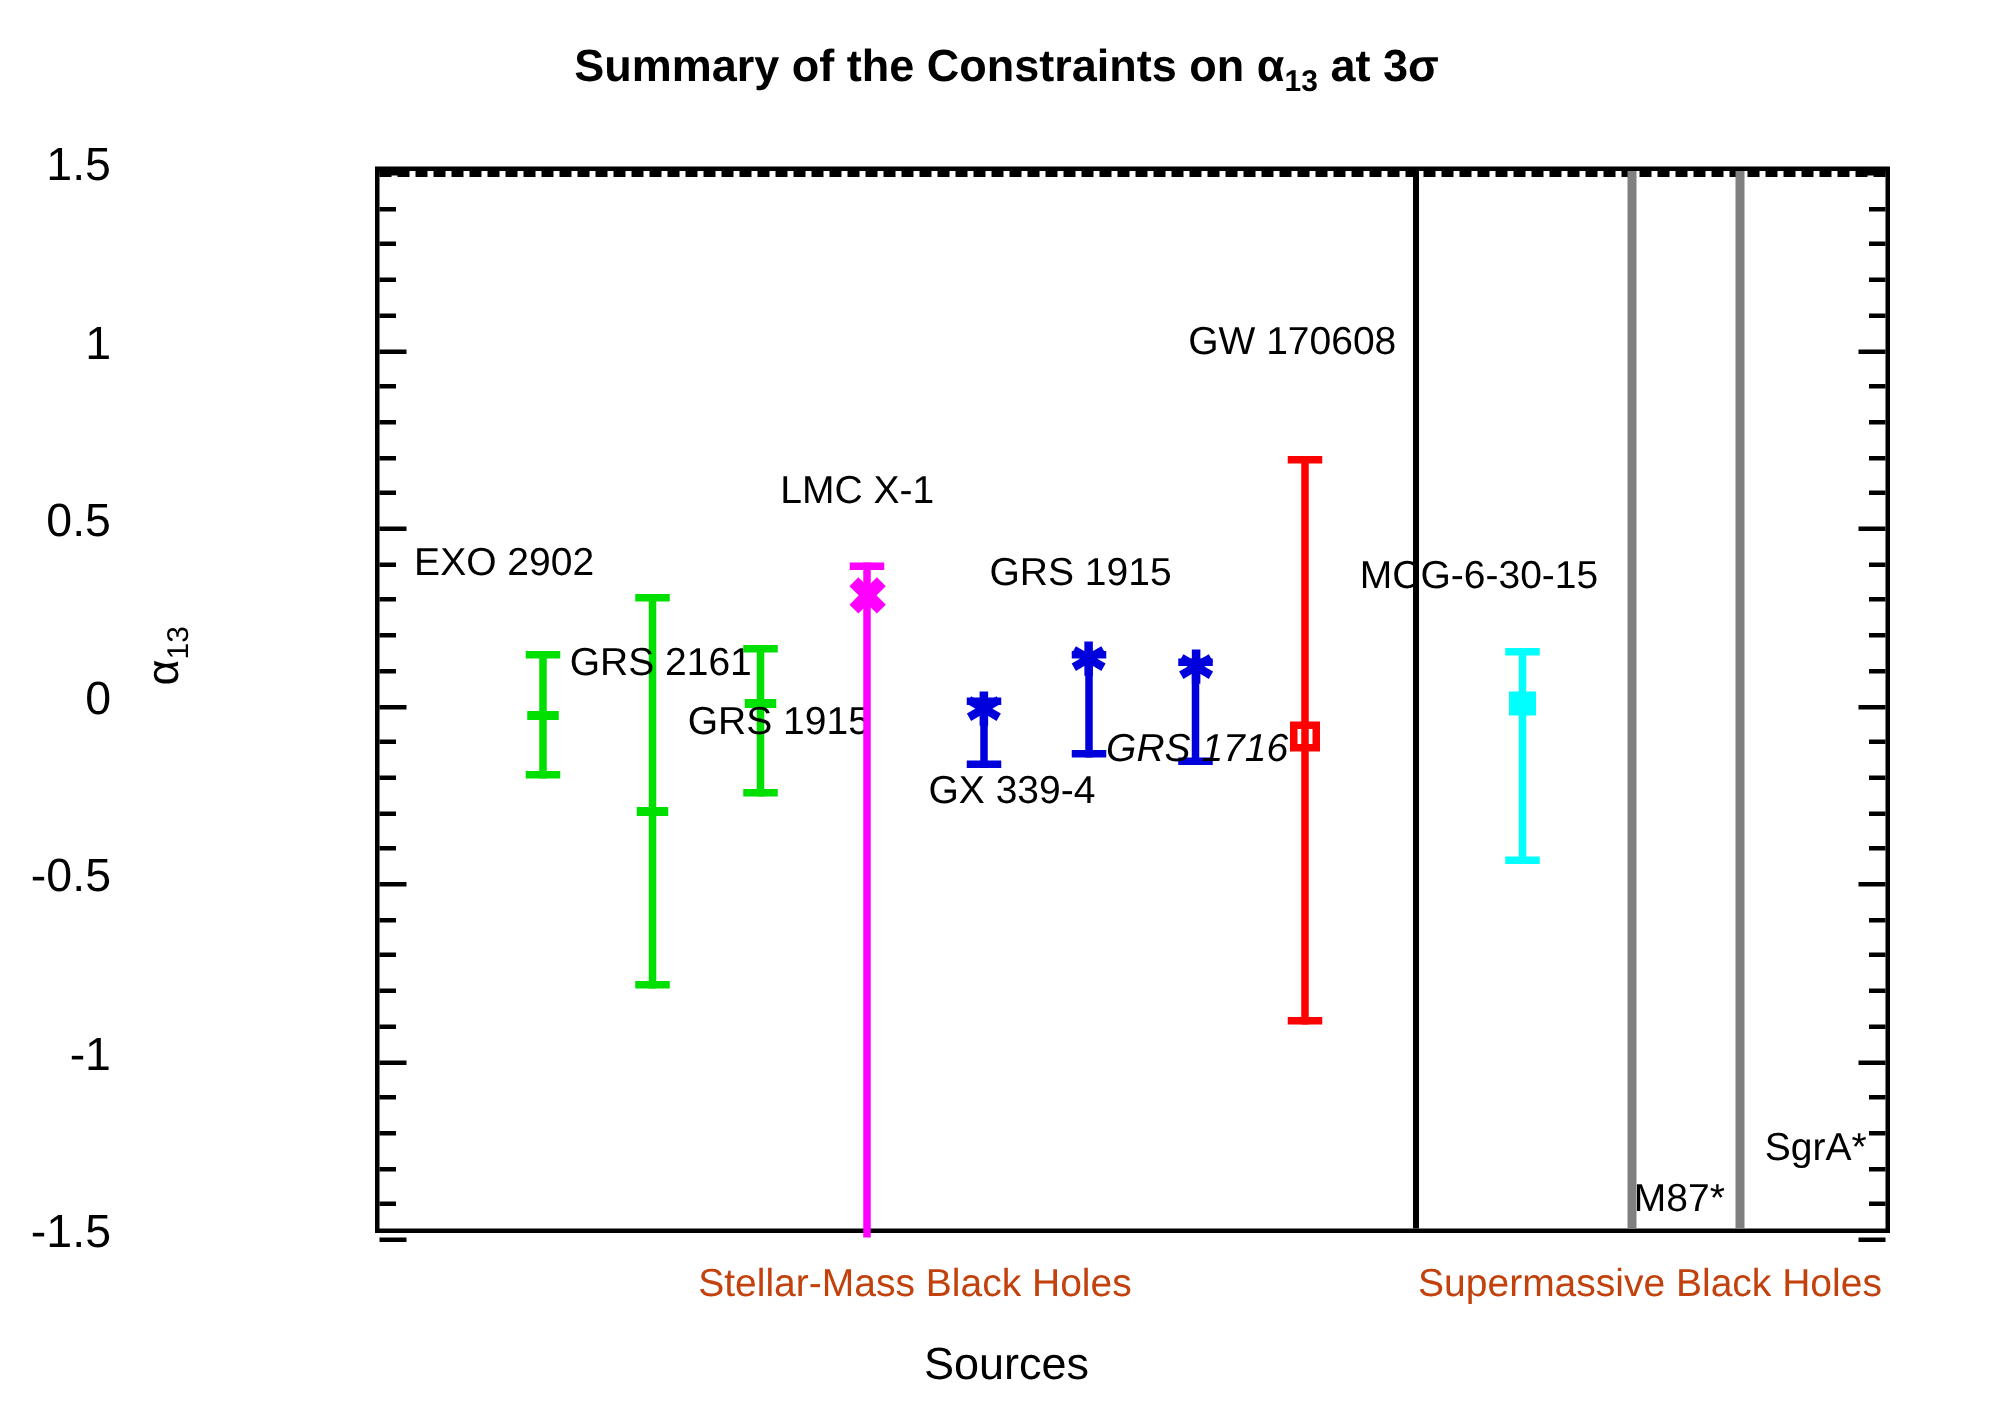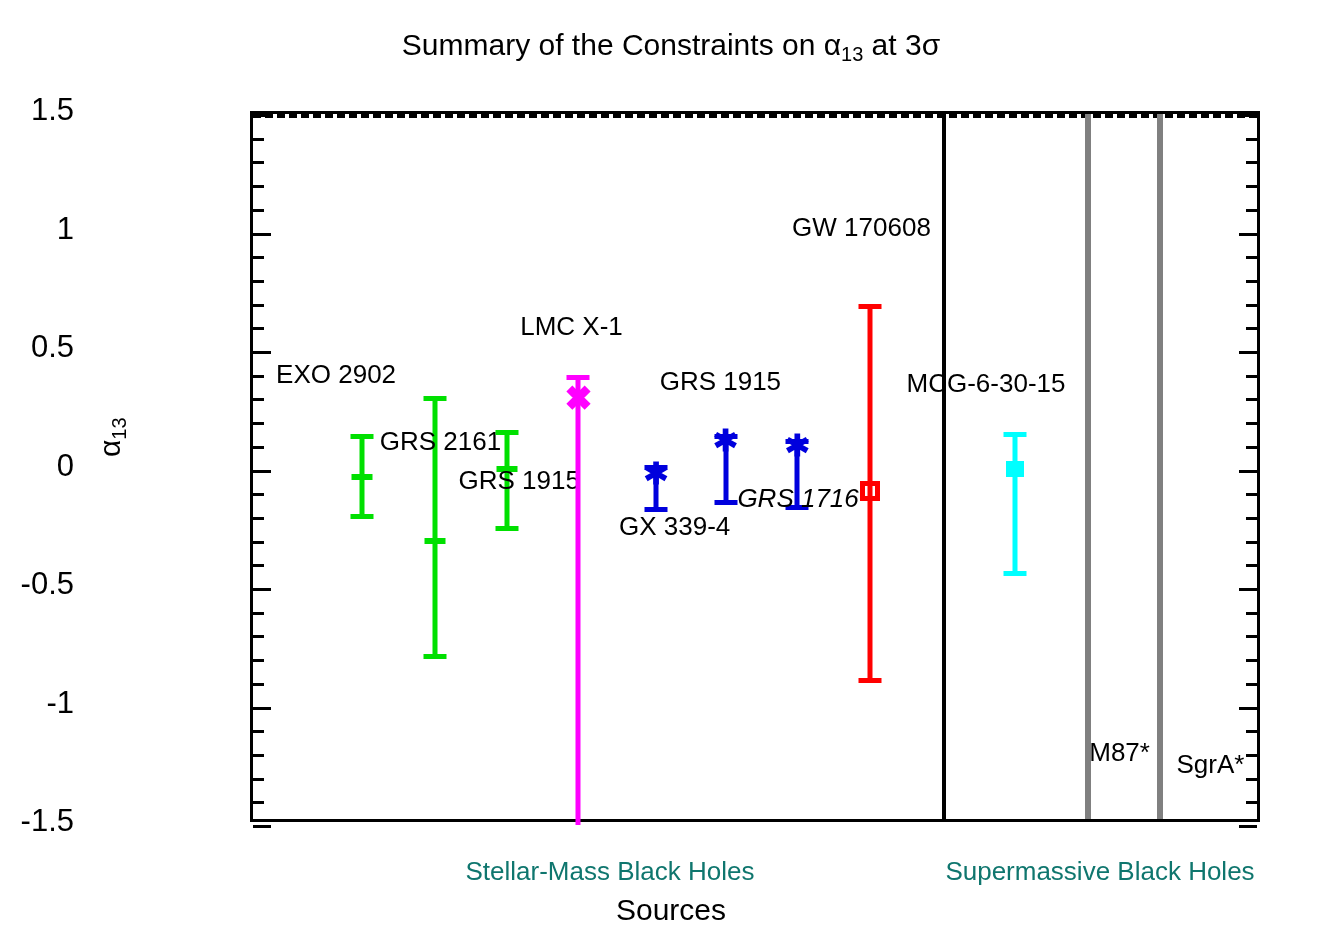--- a/index.html
+++ b/index.html
@@ -18,20 +18,21 @@
   
   #chart-title {
     position: absolute;
     left: 0;
     top: 28px;
     width: 1342px;
     text-align: center;
     font-size: 30px;
     color: #000;
     white-space: nowrap;
+    font-weight: bold;
   }
   #chart-title .sub {
     font-size: 20px;
     vertical-align: -0.32em;
     letter-spacing: 0;
   }
   #x-axis-title {
     position: absolute;
     left: 0;
     top: 893px;
@@ -172,24 +173,23 @@
   
   .src-label {
     position: absolute;
     font-size: 26px;
     color: #000;
     white-space: nowrap;
   }
   .group-label {
     position: absolute;
     font-size: 26px;
-    color: #0f766e;
+    color: #c2410c;
     white-space: nowrap;
     text-align: center;
-    margin-top: 16px;
   }
 </style>
 </head>
 <body>
 
 <div id="page">
 
   <div id="chart-title">
     <span>Summary of the Constraints on </span><span>α</span><span class="sub">13</span><span> at 3σ</span>
   </div>
@@ -329,21 +329,21 @@
         <div class="src-label" style="left: 539.11px; top: 97.6px;">GW 170608</div>
         <div class="errbar" style="left: 741.54px; width: 40px; top: 317.58px; height: 144.57px;">
           <div class="stem" style="background: rgb(0, 255, 255);"></div>
           <div class="cap top" style="background: rgb(0, 255, 255);"></div>
           <div class="cap bot" style="background: rgb(0, 255, 255);"></div>
           <div class="marker fillsq" style="top: 37.92px; background: rgb(0, 255, 255);"></div>
         </div>
         <div class="src-label" style="left: 653.54px; top: 253.58px;">MCG-6-30-15</div>
       </div>
     <div id="bandlabels-layer">
-        <div class="src-label" style="left: 866.58px; top: 623px; transform: translateX(-50%);">M87*</div>
+        <div class="src-label" style="left: 866.58px; top: 669px; transform: translateX(-50%);">M87*</div>
         <div class="src-label" style="left: 957.48px; top: 635.16px; transform: translateX(-50%);">SgrA*</div>
       </div>
   </div>
 
   <div id="ylabels-layer">
       <div class="ytick-label" style="top: 94px;">1.5</div>
       <div class="ytick-label" style="top: 212.5px;">1</div>
       <div class="ytick-label" style="top: 331px;">0.5</div>
       <div class="ytick-label" style="top: 449.5px;">0</div>
       <div class="ytick-label" style="top: 568px;">-0.5</div>

